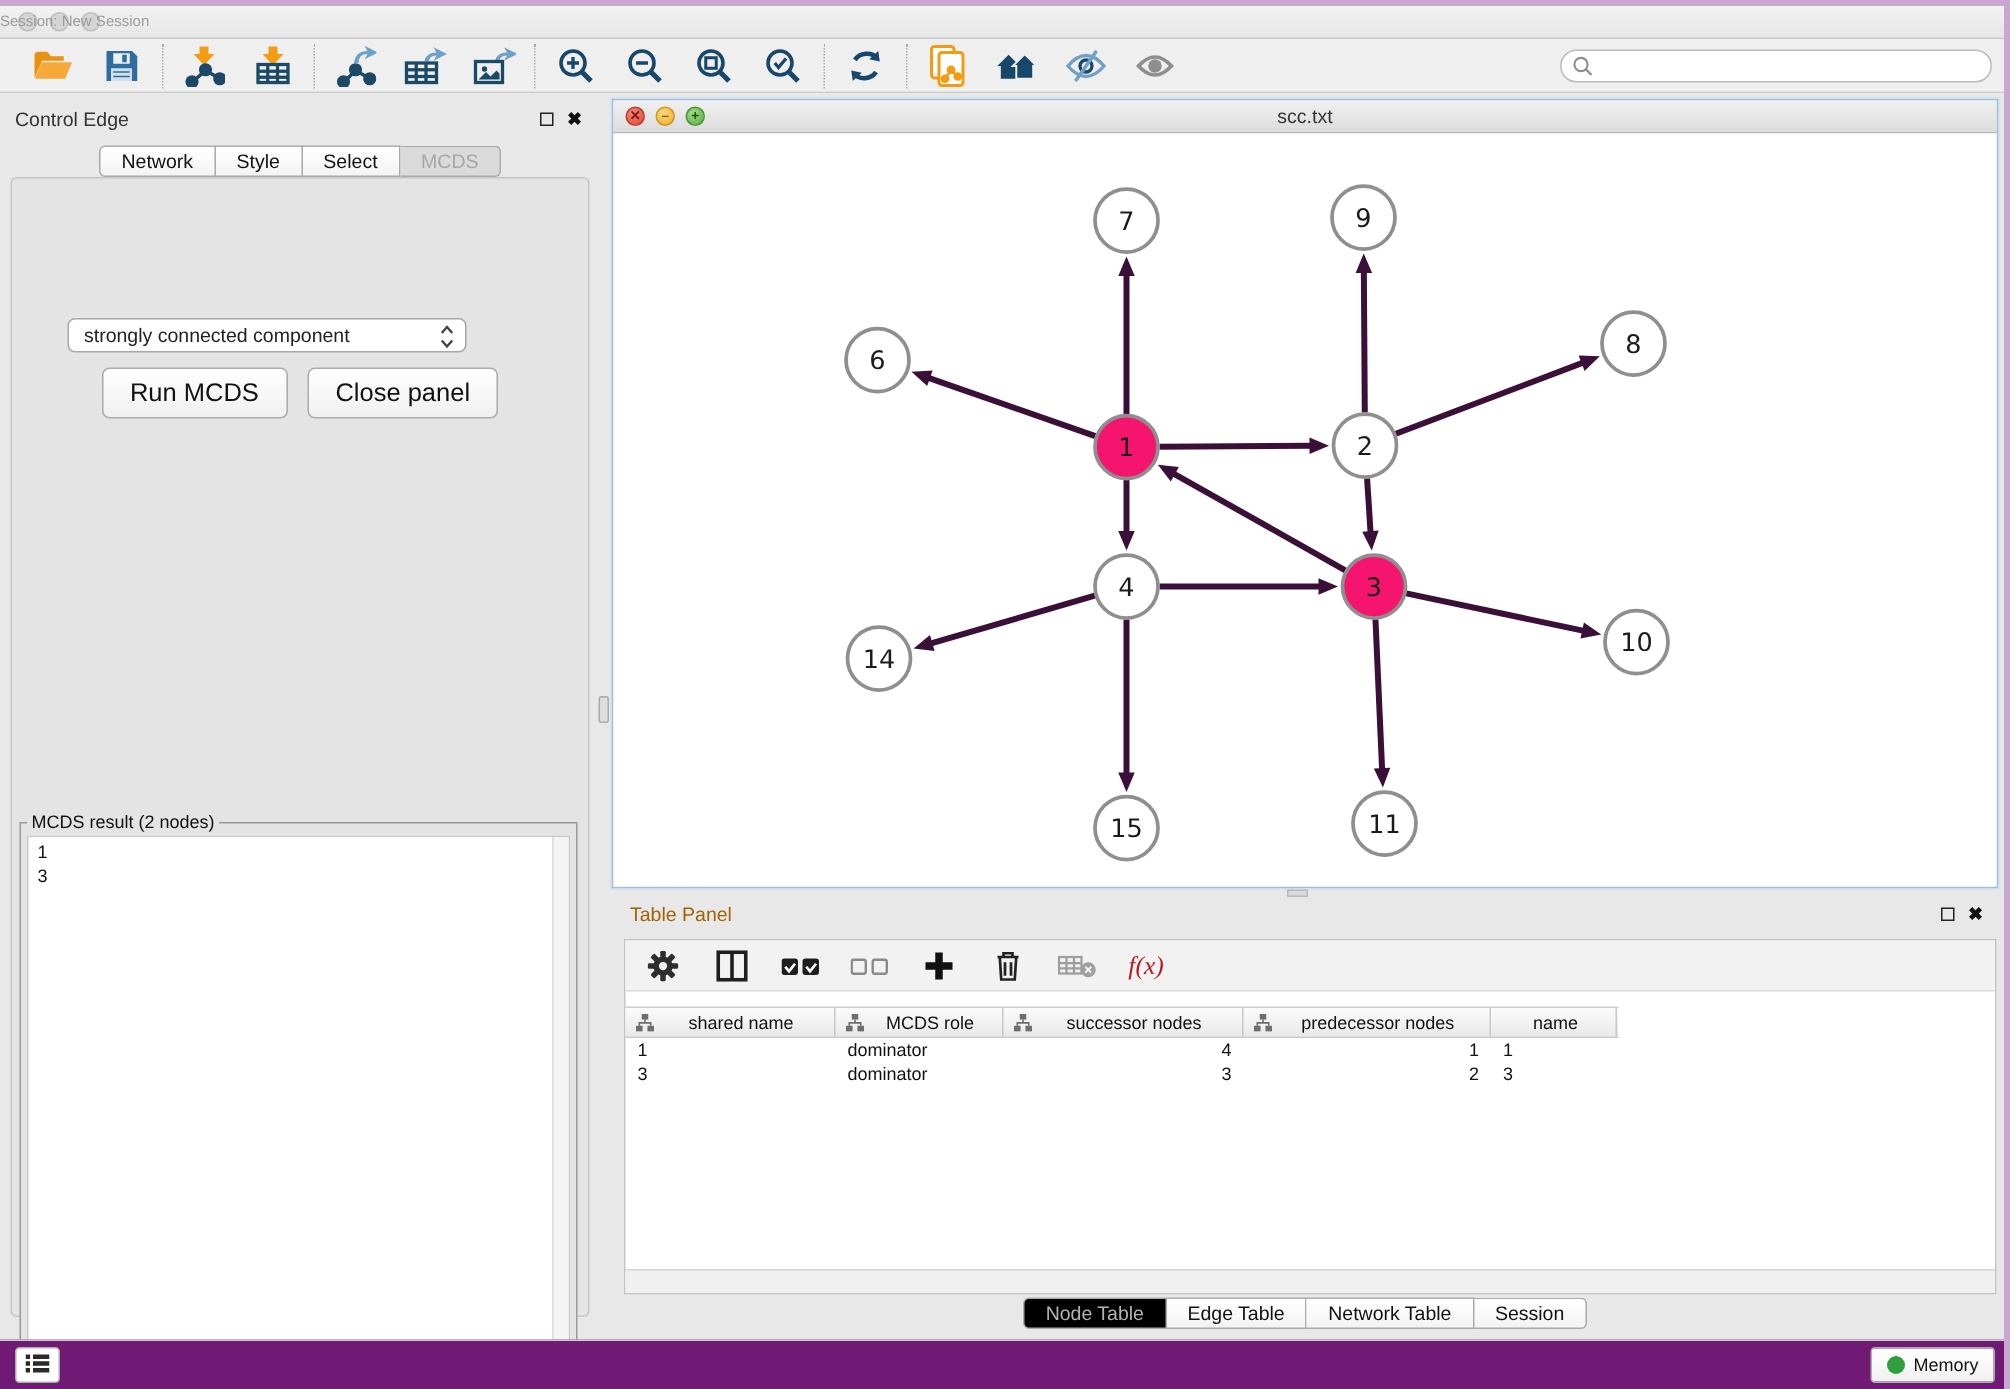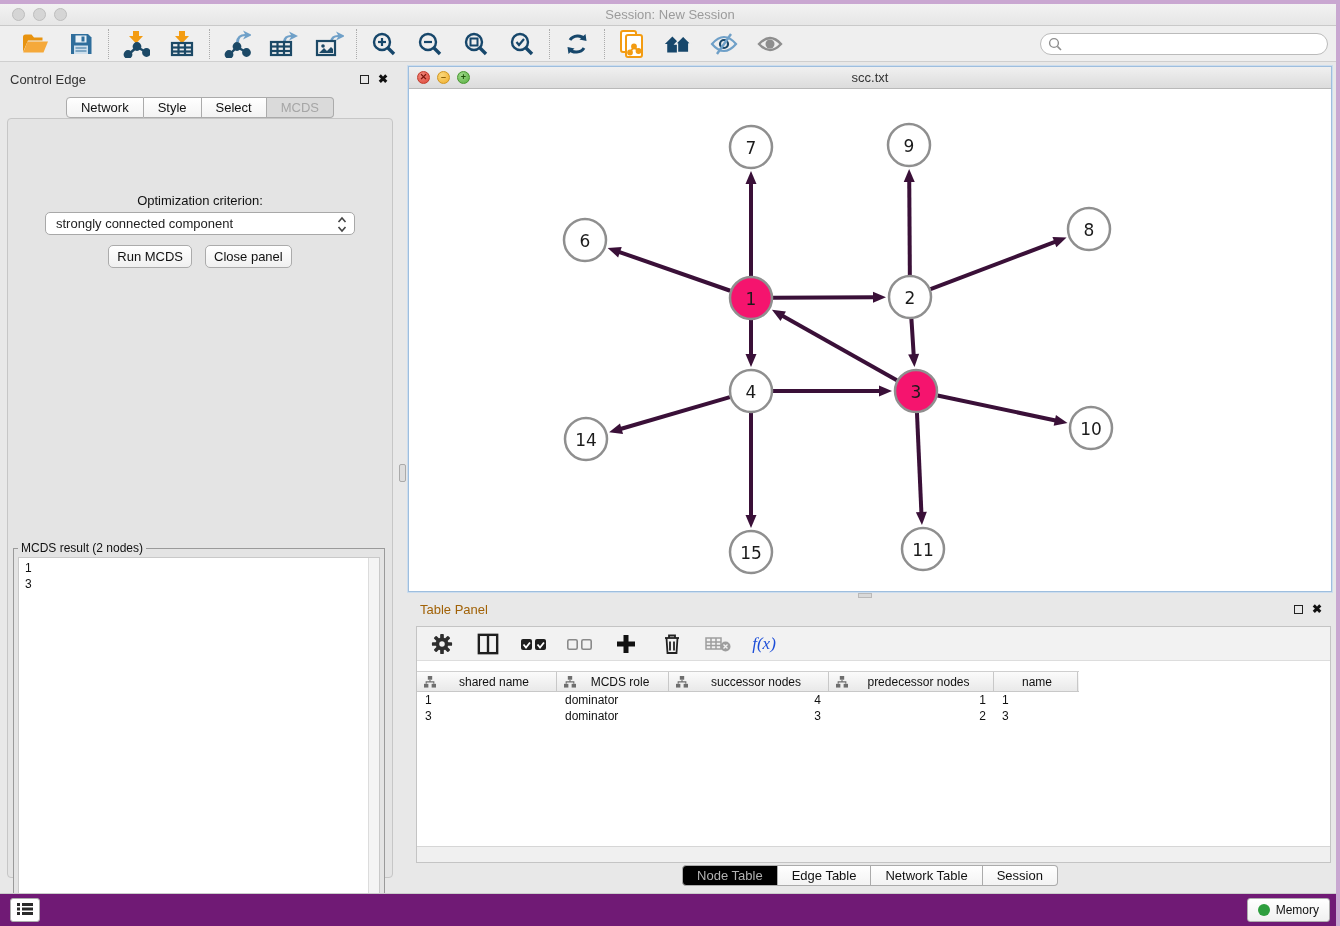--- a/index.html
+++ b/index.html
@@ -6,21 +6,21 @@
   html,body { width:1340px; height:926px; }
   body { font-family:"Liberation Sans", sans-serif; font-size:13px; color:#222; background:#E8E8E8; overflow:hidden; }
   .app { position:relative; width:1340px; height:926px; background:#E8E8E8; }
 
   
   .strip-top { position:absolute; left:0; top:0; width:1340px; height:4px; background:#C9A7D1; z-index:50; }
   .strip-right { position:absolute; right:0; top:0; width:4px; height:926px; background:#C9A7D1; z-index:50; }
 
   
   .titlebar { position:absolute; left:0; top:4px; width:1340px; height:22px; background:linear-gradient(#F2F2F2,#E6E6E6); border-bottom:1px solid #C9C9C9; display:flex; align-items:center; }
-  .titlebar .title { position:absolute; left:0; right:0; text-align:center; color:#9B9B9B; font-size:13px; }
+  .titlebar .title { position:absolute; left:0; right:0; color:#9B9B9B; font-size:10px; }
   .tl-dots { display:flex; gap:8px; margin-left:12px; }
   .tl-dot { width:13px; height:13px; border-radius:50%; background:#D5D5D5; border:1px solid #BEBEBE; }
 
   
   .toolbar { position:absolute; left:0; top:26px; width:1340px; height:36px; background:#EFEFEF; border-bottom:1px solid #CFCFCF; display:flex; align-items:center; padding:0 8px; }
   .tb-group { display:flex; align-items:center; gap:16px; padding:0 12px; }
   .tb-divider { width:0; height:30px; border-left:1px dotted #ABABAB; }
   .tb-icon { width:30px; height:30px; display:flex; align-items:center; justify-content:center; cursor:default; }
   .search-wrap { position:absolute; right:12px; top:7px; width:288px; height:22px; }
   .search-wrap input { width:100%; height:100%; border:1px solid #BBB; border-radius:12px; background:#FFF; padding:0 8px 0 26px; font-size:12px; outline:none; font-family:"Liberation Sans",sans-serif; }
@@ -35,24 +35,24 @@
   .control-panel { position:absolute; left:0; top:66px; width:400px; height:822px; }
   .cp-title { position:absolute; left:10px; top:6px; color:#333; }
   .cp-hdr-icons { right:12px; top:7px; }
   .cp-body { position:absolute; left:7px; top:52px; width:386px; height:760px; background:#E4E4E4; border:1px solid #C6C6C6; border-radius:4px; }
   .cp-tabs { position:absolute; left:0; right:0; top:31px; display:flex; justify-content:center; z-index:5; }
   .seg-btn { height:21px; padding:0 14px; display:flex; align-items:center; justify-content:center; background:linear-gradient(#FFF,#F3F3F3); border:1px solid #ABABAB; border-left:none; font-size:13px; color:#111; cursor:default; }
   .seg-btn:first-child { border-left:1px solid #ABABAB; border-radius:4px 0 0 4px; }
   .seg-btn:last-child { border-radius:0 4px 4px 0; }
   .seg-btn.active { background:#DADADA; color:#A6A6A6; }
   .opt-label { position:absolute; left:0; right:0; top:74px; text-align:center; color:#111; }
-  .cp-select { position:absolute; left:37px; top:93px; width:310px; height:23px; background:#FFF; border:1px solid #A8A8A8; border-radius:5px; display:flex; align-items:center; padding:0 22px 0 10px; cursor:default; }
+  .cp-select { position:absolute; left:37px; top:93px; width:266px; height:23px; background:#FFF; border:1px solid #A8A8A8; border-radius:5px; display:flex; align-items:center; padding:0 22px 0 10px; cursor:default; }
   .cp-select .chev { position:absolute; right:7px; top:3px; }
   .cp-buttons { position:absolute; left:0; right:0; top:126px; display:flex; justify-content:center; gap:13px; }
-  .push-btn { height:23px; padding:0 8px; background:linear-gradient(#FFF,#F0F0F0); border:1px solid #ABABAB; border-radius:5px; font-size:13px; color:#111; font-family:"Liberation Sans",sans-serif; cursor:default; }
+  .push-btn { height:34px; padding:0 18px; background:linear-gradient(#FFF,#F0F0F0); border:1px solid #ABABAB; border-radius:5px; font-size:17px; color:#111; font-family:"Liberation Sans",sans-serif; cursor:default; }
   .result-fieldset { position:absolute; left:5px; top:422px; width:372px; height:378px; border:1px solid #9A9A9A; background:#E4E4E4; padding:0; }
   .result-fieldset legend { font-size:12px; color:#111; margin-left:4px; padding:0 3px; }
   .result-area { position:relative; margin:2px 4px 6px 4px; height:352px; background:#FFF; border:1px solid #C9C9C9; }
   .result-text { position:absolute; left:0; top:0; right:12px; bottom:0; padding:2px 6px; font-size:12px; line-height:16px; white-space:pre; color:#111; }
   .result-scrollbar { position:absolute; right:0; top:0; width:11px; bottom:0; background:#F4F4F4; border-left:1px solid #DCDCDC; }
 
   
   .v-splitter { position:absolute; left:398px; top:62px; width:10px; height:831px; }
   .v-splitter .handle { position:absolute; left:1px; top:402px; width:7px; height:18px; background:#DDD; border:1px solid #AAA; border-radius:2px; }
 
@@ -68,21 +68,21 @@
   .net-canvas { position:absolute; left:0; top:22px; right:0; bottom:0; background:#FFF; }
   .net-bottom-handle { position:absolute; left:449px; bottom:-7px; width:14px; height:5px; background:#D9D9D9; border:1px solid #B9B9B9; }
 
   
   .table-panel { position:absolute; left:408px; top:600px; width:924px; height:290px; }
   .tp-title { position:absolute; left:12px; top:2px; color:#a16207; }
   .tp-hdr-icons { right:10px; top:3px; }
   .tp-content { position:absolute; left:8px; top:26px; width:915px; height:237px; background:#FFF; border:1px solid #C4C4C4; }
   .tp-toolbar { position:absolute; left:0; top:0; right:0; height:34px; background:#F2F2F2; border-bottom:1px solid #DDD; display:flex; align-items:center; gap:20px; padding:0 12px; }
   .tp-icon { display:flex; align-items:center; justify-content:center; width:26px; height:26px; }
-  .fx-label { font-family:"Liberation Serif",serif; font-style:italic; color:#1d4ed8; font-size:17px; }
+  .fx-label { font-family:"Liberation Serif",serif; font-style:italic; color:#b91c1c; font-size:17px; }
   .tp-table { position:absolute; left:0; top:44px; right:0; }
   .tp-head-row { display:flex; height:21px; background:linear-gradient(#FBFBFB,#E9E9E9); border-top:1px solid #CFCFCF; border-bottom:1px solid #C8C8C8; width:662px; }
   .tp-head-cell { display:flex; align-items:center; border-right:1px solid #C8C8C8; padding:0 4px 0 7px; font-size:12px; color:#111; }
   .tp-head-cell .hc-label { flex:1; text-align:center; }
   .tp-row { display:flex; height:16px; font-size:12px; color:#111; }
   .tp-cell { padding:0 8px; line-height:16px; overflow:hidden; white-space:nowrap; }
   .tp-hscroll { position:absolute; left:0; bottom:0; right:0; height:16px; background:#F0F0F0; border-top:1px solid #D6D6D6; }
   .tp-tabs { position:absolute; left:0; right:0; top:265px; display:flex; justify-content:center; }
   .tp-tabs .seg-btn { font-weight:500; }
   .tp-tabs .seg-btn.active { color:#B3B3B3; background:#000000; }
@@ -283,21 +283,20 @@
     </div>
   </div>
 
   <div class="control-panel">
     <div class="cp-title">Control Edge</div>
     <div class="panel-header-icons cp-hdr-icons">
       <span class="float-box"></span>
       <span class="close-x">✖</span>
     </div>
     <div class="cp-body">
-      <div class="opt-label">Optimization criterion:</div>
       <div class="cp-select">
         <span>strongly connected component</span>
         <span class="chev">
           <svg width="10" height="17" viewBox="0 0 10 17">
               <path d="M1.5 6 L5 2 L8.5 6" fill="none" stroke="#444" stroke-width="1.6"></path>
               <path d="M1.5 11 L5 15 L8.5 11" fill="none" stroke="#444" stroke-width="1.6"></path>
             </svg>
         </span>
       </div>
       <div class="cp-buttons">

